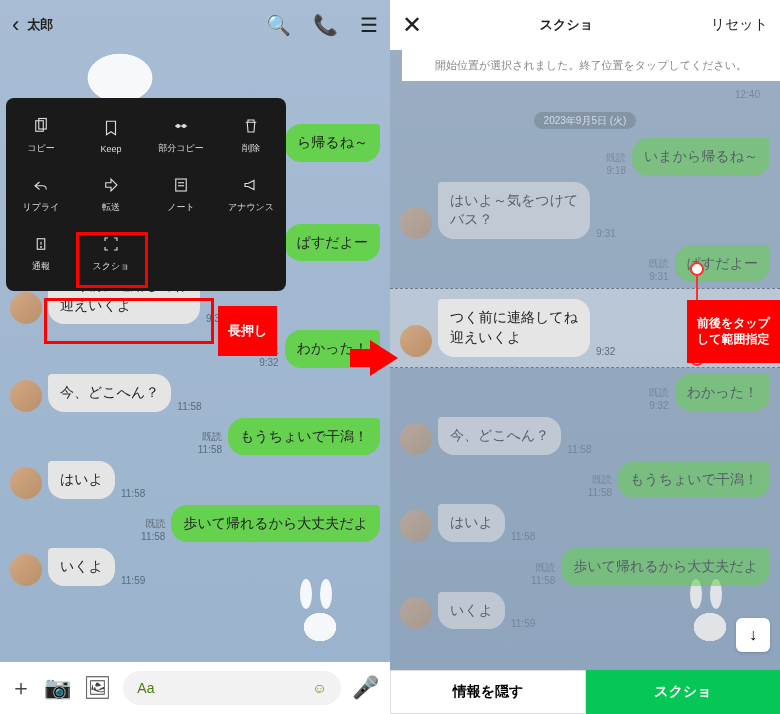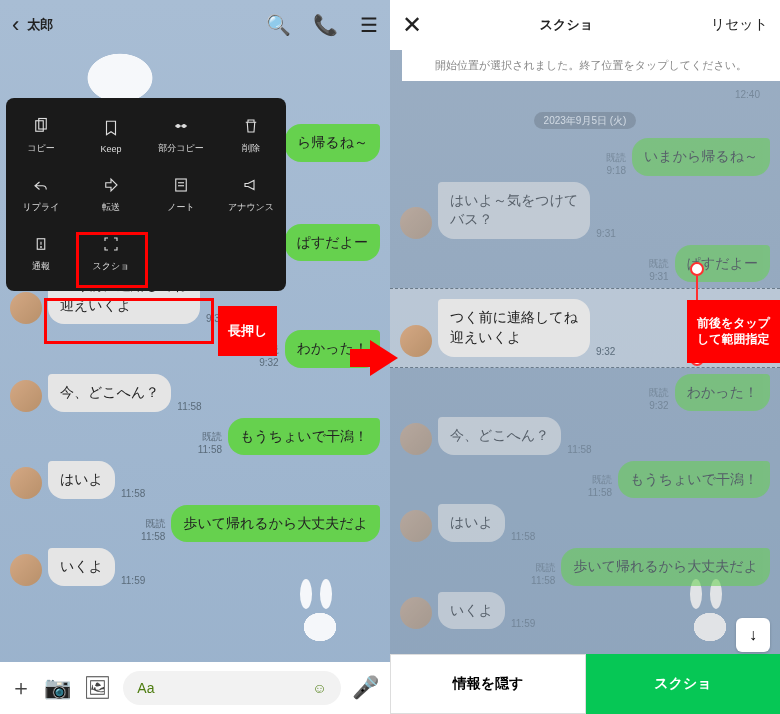--- a/index.html
+++ b/index.html
@@ -41,21 +41,21 @@
     .red-label { position: absolute; background: #ff0000; color: #fff; font-size: 13px; font-weight: 600; padding: 16px 10px; z-index: 23; white-space: nowrap; }
     .range-handle { position: absolute; width: 14px; height: 14px; border: 2px solid #ff3030; border-radius: 50%; background: #fff; z-index: 15; }
     .range-line { position: absolute; width: 2px; background: #ff3030; z-index: 14; }
     .selected-msg { background: rgba(255,255,255,0.35); border-top: 1px dashed #6a7b8a; border-bottom: 1px dashed #6a7b8a; margin: 0 -10px; padding: 4px 10px; }
     .arrow { position: absolute; top: 340px; left: 370px; z-index: 30; width: 48px; height: 40px; }
     .arrow-shape { width: 0; height: 0; border-top: 18px solid transparent; border-bottom: 18px solid transparent; border-left: 28px solid #ff0000; position: relative; }
     .arrow-shape::before { content:''; position:absolute; left:-48px; top:-9px; width:24px; height:18px; background:#ff0000; }
     .input-bar { position: absolute; bottom: 0; left: 0; right: 0; height: 52px; background: #fff; display: flex; align-items: center; padding: 0 10px; gap: 12px; z-index: 8; }
     .ib-icon { font-size: 22px; color: #444; }
     .ib-field { flex: 1; height: 34px; background: #f2f2f2; border-radius: 17px; display: flex; align-items: center; padding: 0 14px; color: #4d7c0f; font-size: 14px; justify-content: space-between; }
-    .bottom-bar { position: absolute; bottom: 0; left: 0; right: 0; height: 60px; display: flex; z-index: 8; }
+    .bottom-bar { position: absolute; bottom: 0; left: 0; right: 0; height: 44px; display: flex; z-index: 8; }
     .btn-hide { flex: 1; background: #fff; border: 1px solid #ddd; display: flex; align-items: center; justify-content: center; font-size: 14px; font-weight: 600; }
     .btn-capture { flex: 1; background: #06c755; color: #fff; display: flex; align-items: center; justify-content: center; font-size: 14px; font-weight: 600; }
     .scroll-fab { position: absolute; bottom: 62px; right: 10px; width: 34px; height: 34px; background: #fff; border-radius: 6px; display: flex; align-items: center; justify-content: center; box-shadow: 0 1px 3px rgba(0,0,0,0.2); z-index: 9; font-size: 16px; }
     .timestamp-only { text-align: right; font-size: 10px; color: #5a6b7a; padding-right: 10px; }
     .svg-icon { width: 18px; height: 18px; stroke: #ddd; fill: none; stroke-width: 1.5; }
     .right .chat-area > *:not(.selected-msg) { opacity: 0.55; }
     .right .chat-bg { filter: brightness(0.92); }
   </style>
 </head>
 <body>

